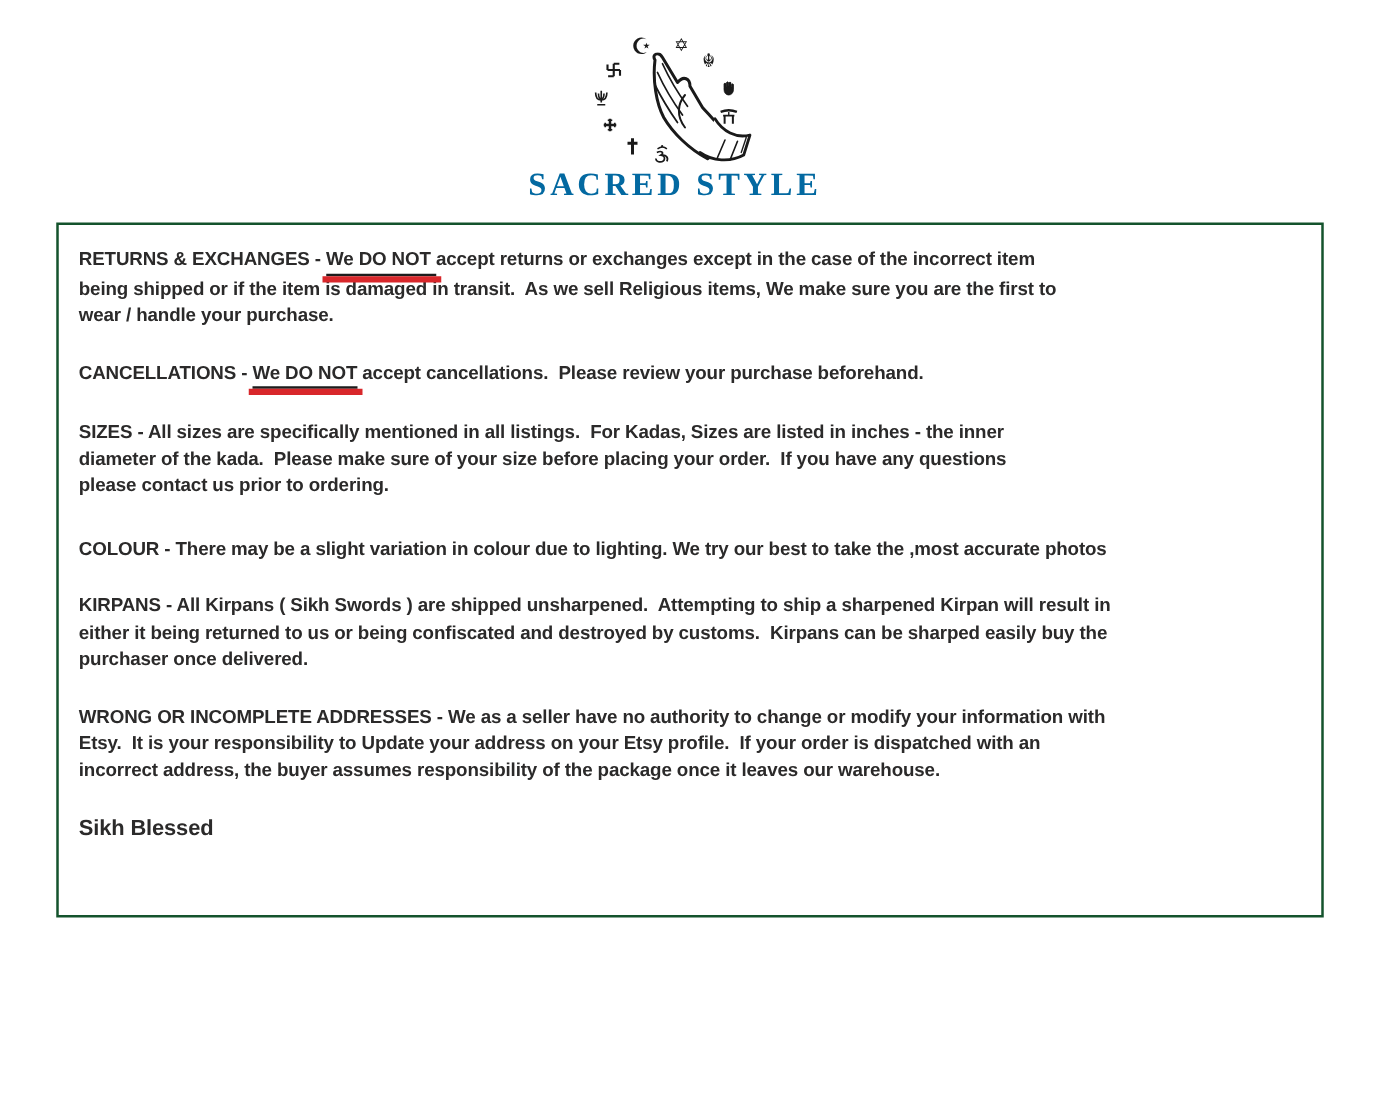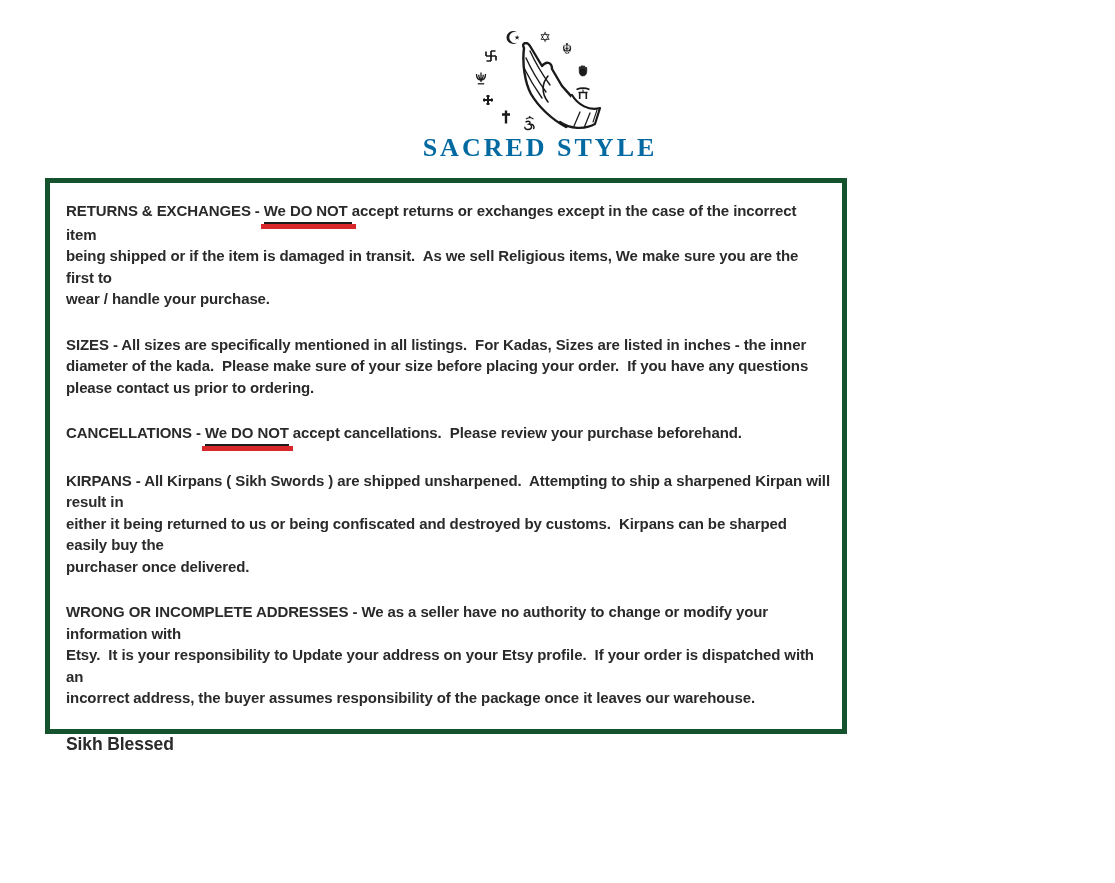--- a/index.html
+++ b/index.html
@@ -15,22 +15,22 @@
     color:#1a1a1a;font-family:"DejaVu Sans",sans-serif;line-height:1;
   }
   .sym svg{display:block;}
   .brand{
     position:absolute;left:0;top:113px;width:250px;text-align:center;
     font-family:"Liberation Serif","DejaVu Serif",serif;font-weight:700;
     font-size:26px;letter-spacing:3px;color:#0369a1;white-space:nowrap;
   }
   
   .policy-box{
-    position:absolute;left:45px;top:178px;width:802px;height:556px;
-    box-sizing:border-box;border:5px solid #14532d;background:#fff;
+    position:absolute;left:45px;top:178px;width:1014px;height:556px;
+    box-sizing:border-box;border:2px solid #14532d;background:#fff;
     padding:17px 12px 10px 16px;
   }
   .para{
     margin:0 0 24px 0;font-size:15px;line-height:21.5px;font-weight:700;
     color:#2b2a2a;white-space:pre-wrap;letter-spacing:-0.1px;
   }
   .para.gap-top{margin-top:29px;}
   .para.closing{font-size:17.5px;margin-top:25px;margin-bottom:0;}
   .donot{
     position:relative;display:inline-block;
@@ -117,24 +117,25 @@
       </svg>
     </span>
 
     <div class="brand">SACRED STYLE</div>
   </div>
 
   <div class="policy-box">
       <p class="para"><span>RETURNS &amp; EXCHANGES - </span><span class="donot">We DO NOT </span><span>accept returns or exchanges except in the case of the incorrect item
 being shipped or if the item is damaged in transit.  As we sell Religious items, We make sure you are the first to
 wear / handle your purchase.</span></p>
+      <p class="para"><span>CANCELLATIONS - </span><span class="donot">We DO NOT</span><span> accept cancellations.  Please review your purchase beforehand.</span></p>
       <p class="para">SIZES - All sizes are specifically mentioned in all listings.  For Kadas, Sizes are listed in inches - the inner
 diameter of the kada.  Please make sure of your size before placing your order.  If you have any questions
 please contact us prior to ordering.</p>
-      <p class="para"><span>CANCELLATIONS - </span><span class="donot">We DO NOT</span><span> accept cancellations.  Please review your purchase beforehand.</span></p>
+      <p class="para gap-top">COLOUR - There may be a slight variation in colour due to lighting. We try our best to take the ,most accurate photos</p>
       <p class="para">KIRPANS - All Kirpans ( Sikh Swords ) are shipped unsharpened.  Attempting to ship a sharpened Kirpan will result in
 either it being returned to us or being confiscated and destroyed by customs.  Kirpans can be sharped easily buy the
 purchaser once delivered.</p>
       <p class="para">WRONG OR INCOMPLETE ADDRESSES - We as a seller have no authority to change or modify your information with
 Etsy.  It is your responsibility to Update your address on your Etsy profile.  If your order is dispatched with an
 incorrect address, the buyer assumes responsibility of the package once it leaves our warehouse.</p>
       <p class="para closing">Sikh Blessed</p>
     </div>
 
 </div>

